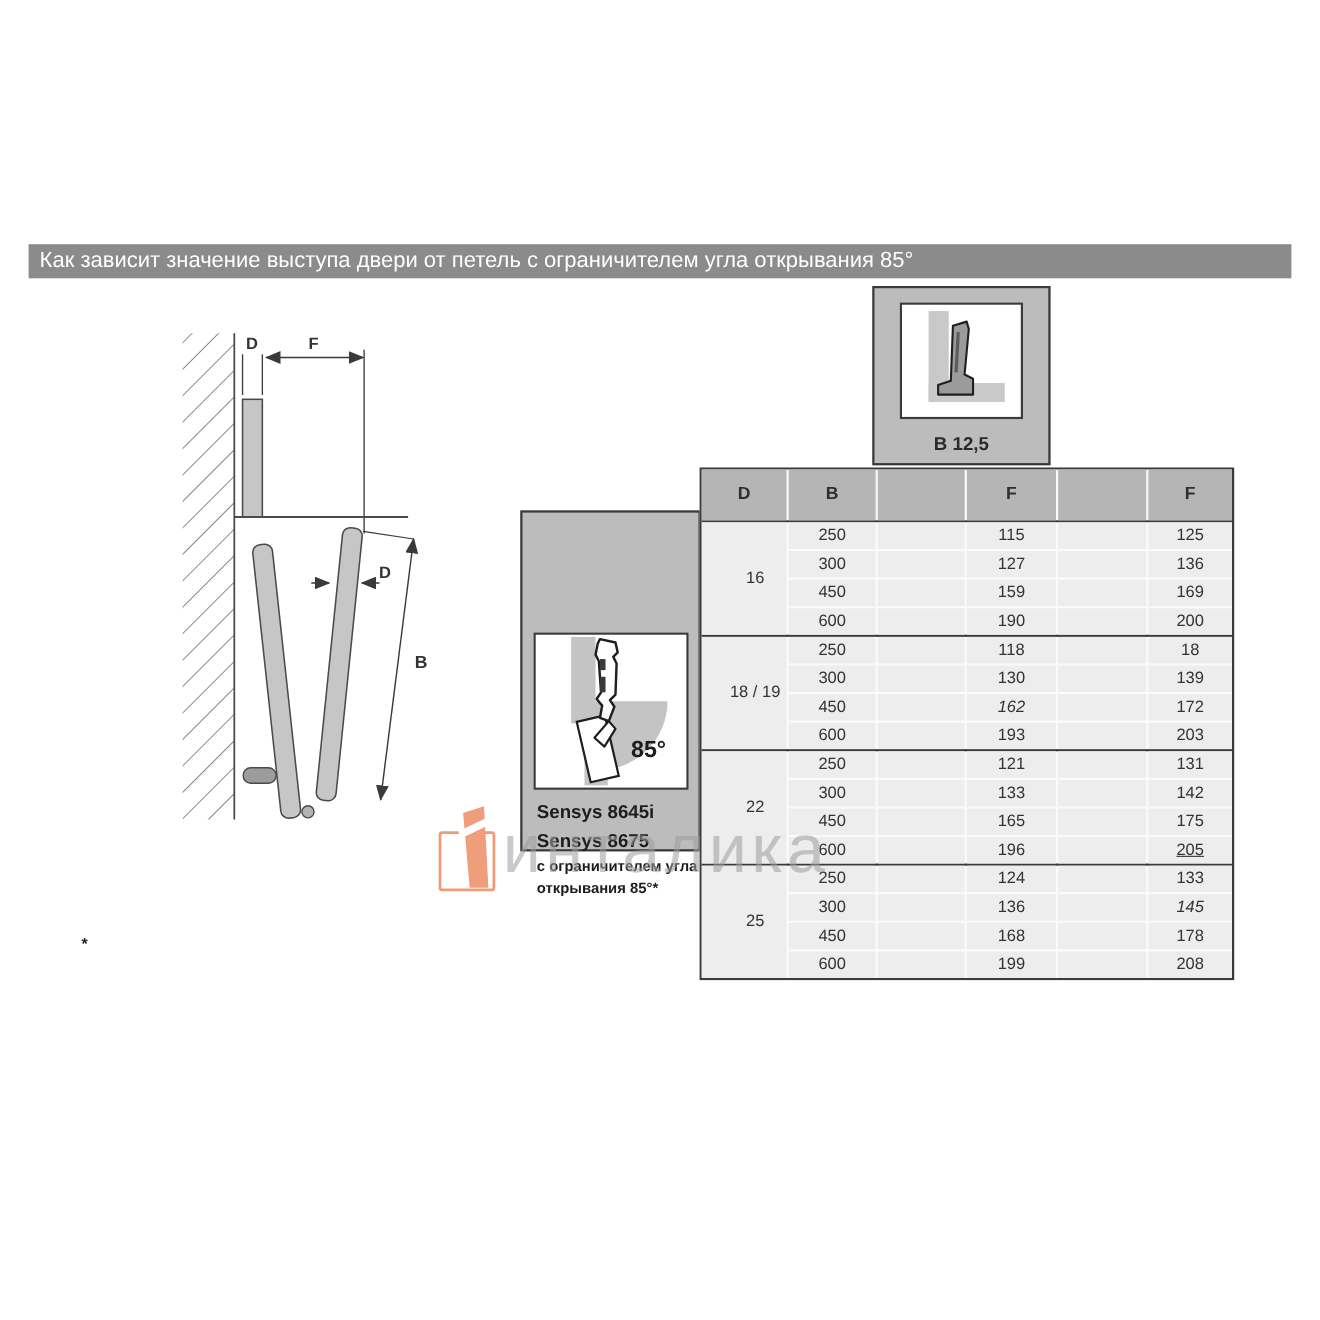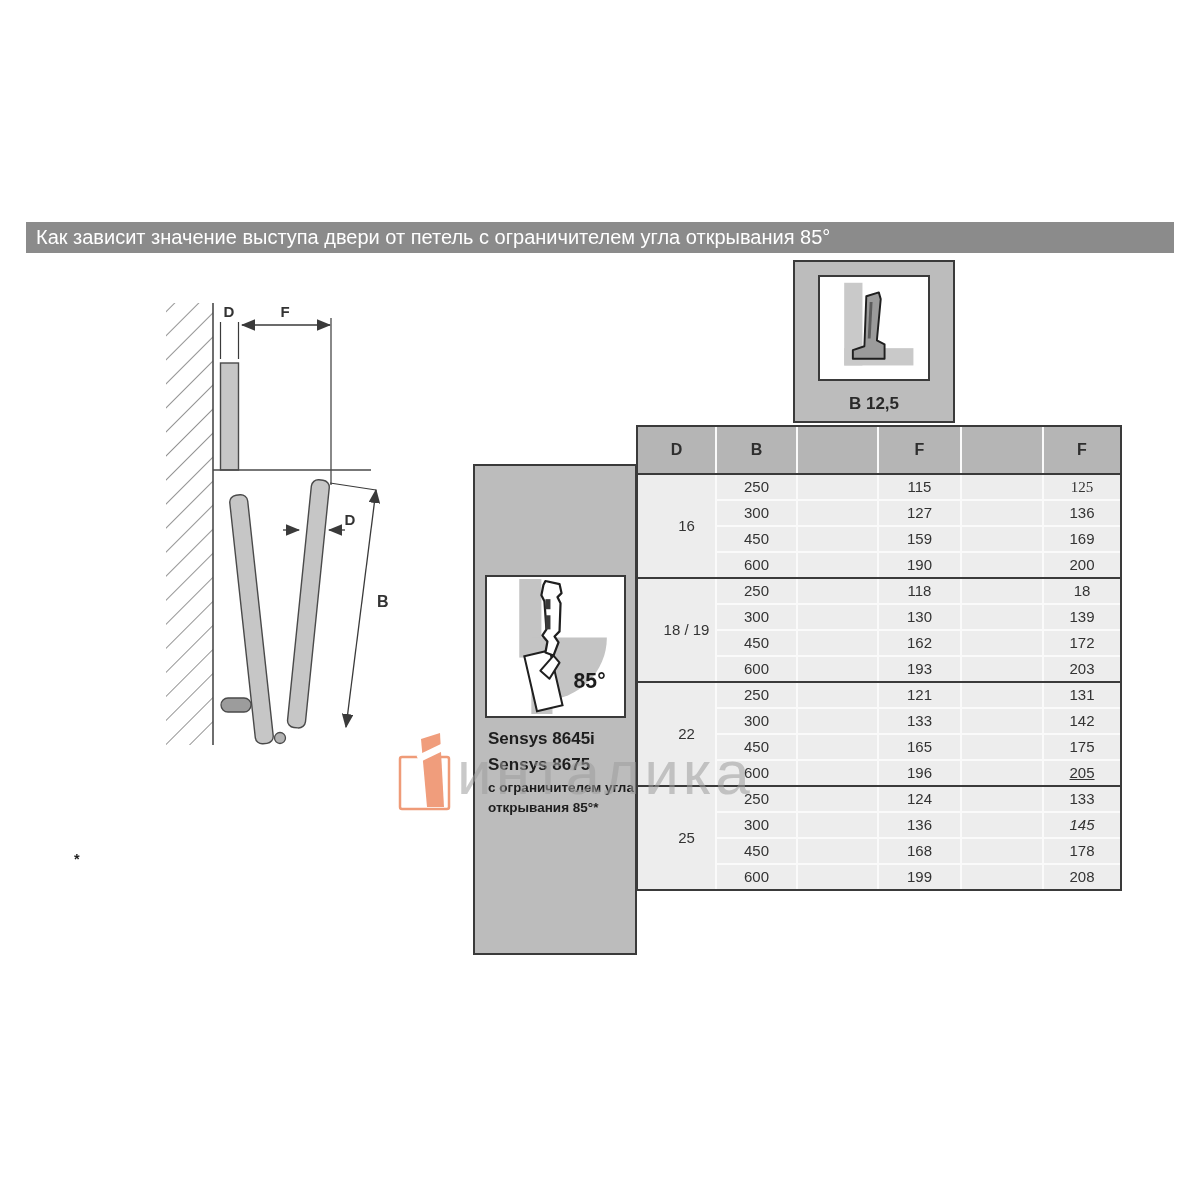--- a/index.html
+++ b/index.html
@@ -17,21 +17,21 @@
   
   .ibox{position:absolute;width:158px;height:159px;background:#bcbcbc;border:2px solid #3a3a3a;}
   .ibox .inner{position:absolute;left:23px;top:13px;width:112px;height:106px;background:#ffffff;
     border:2px solid #3a3a3a;box-sizing:border-box;}
   .ibox .lbl{position:absolute;left:0;right:0;bottom:7px;text-align:center;
     font-weight:bold;font-size:17px;color:#2a2a2a;}
   #box1{left:793px;top:260px;}
   #box2{left:957px;top:260px;}
 
   
-  .sensys-panel{position:absolute;left:473px;top:464px;width:164px;height:491px;
+  .sensys-panel{position:absolute;left:473px;top:464px;width:164px;height:310px;
     background:#bcbcbc;border:2px solid #3a3a3a;box-sizing:border-box;}
   .hinge-box{position:absolute;left:10px;top:109px;width:141px;height:143px;
     background:#ffffff;border:2px solid #3a3a3a;box-sizing:border-box;}
   .products{position:absolute;left:13px;top:260px;color:#1d1d1d;}
   .prod-line{font-weight:bold;font-size:17px;line-height:26px;}
   .note-line{font-weight:bold;font-size:13.5px;line-height:20px;}
 
   
   .tbl{position:absolute;left:636px;top:425px;border:2px solid #3a3a3a;background:#fafafa;}
   .thead{display:grid;grid-template-columns:77px 79px 79px 81px 80px 76px;gap:2px;
@@ -153,21 +153,21 @@
         <div class="th">F</div>
         <div class="th"></div>
         <div class="th">F</div>
       </div>
       <div class="tgroup">
         <div class="td dcell" style="grid-area: 1 / 1 / span 4;">16</div>
         <div class="td" style="grid-area: 1 / 2;">250</div>
         <div class="td" style="grid-area: 1 / 3;"></div>
         <div class="td" style="grid-area: 1 / 4;">115</div>
         <div class="td" style="grid-area: 1 / 5;"></div>
-        <div class="td" style="grid-area: 1 / 6; font-family: Liberation Serif, serif;">125</div>
+        <div class="td" style="grid-area: 1 / 6;">125</div>
         <div class="td" style="grid-area: 2 / 2;">300</div>
         <div class="td" style="grid-area: 2 / 3;"></div>
         <div class="td" style="grid-area: 2 / 4;">127</div>
         <div class="td" style="grid-area: 2 / 5;"></div>
         <div class="td" style="grid-area: 2 / 6;">136</div>
         <div class="td" style="grid-area: 3 / 2;">450</div>
         <div class="td" style="grid-area: 3 / 3;"></div>
         <div class="td" style="grid-area: 3 / 4;">159</div>
         <div class="td" style="grid-area: 3 / 5;"></div>
         <div class="td" style="grid-area: 3 / 6;">169</div>
@@ -184,21 +184,21 @@
         <div class="td" style="grid-area: 1 / 4;">118</div>
         <div class="td" style="grid-area: 1 / 5;"></div>
         <div class="td" style="grid-area: 1 / 6;">18</div>
         <div class="td" style="grid-area: 2 / 2;">300</div>
         <div class="td" style="grid-area: 2 / 3;"></div>
         <div class="td" style="grid-area: 2 / 4;">130</div>
         <div class="td" style="grid-area: 2 / 5;"></div>
         <div class="td" style="grid-area: 2 / 6;">139</div>
         <div class="td" style="grid-area: 3 / 2;">450</div>
         <div class="td" style="grid-area: 3 / 3;"></div>
-        <div class="td" style="grid-area: 3 / 4;">162</div>
+        <div class="td" style="grid-area: 3 / 4; font-style: italic;">162</div>
         <div class="td" style="grid-area: 3 / 5;"></div>
         <div class="td" style="grid-area: 3 / 6;">172</div>
         <div class="td" style="grid-area: 4 / 2;">600</div>
         <div class="td" style="grid-area: 4 / 3;"></div>
         <div class="td" style="grid-area: 4 / 4;">193</div>
         <div class="td" style="grid-area: 4 / 5;"></div>
         <div class="td" style="grid-area: 4 / 6;">203</div>
       </div>
       <div class="tgroup sep">
         <div class="td dcell" style="grid-area: 1 / 1 / span 4;">22</div>

